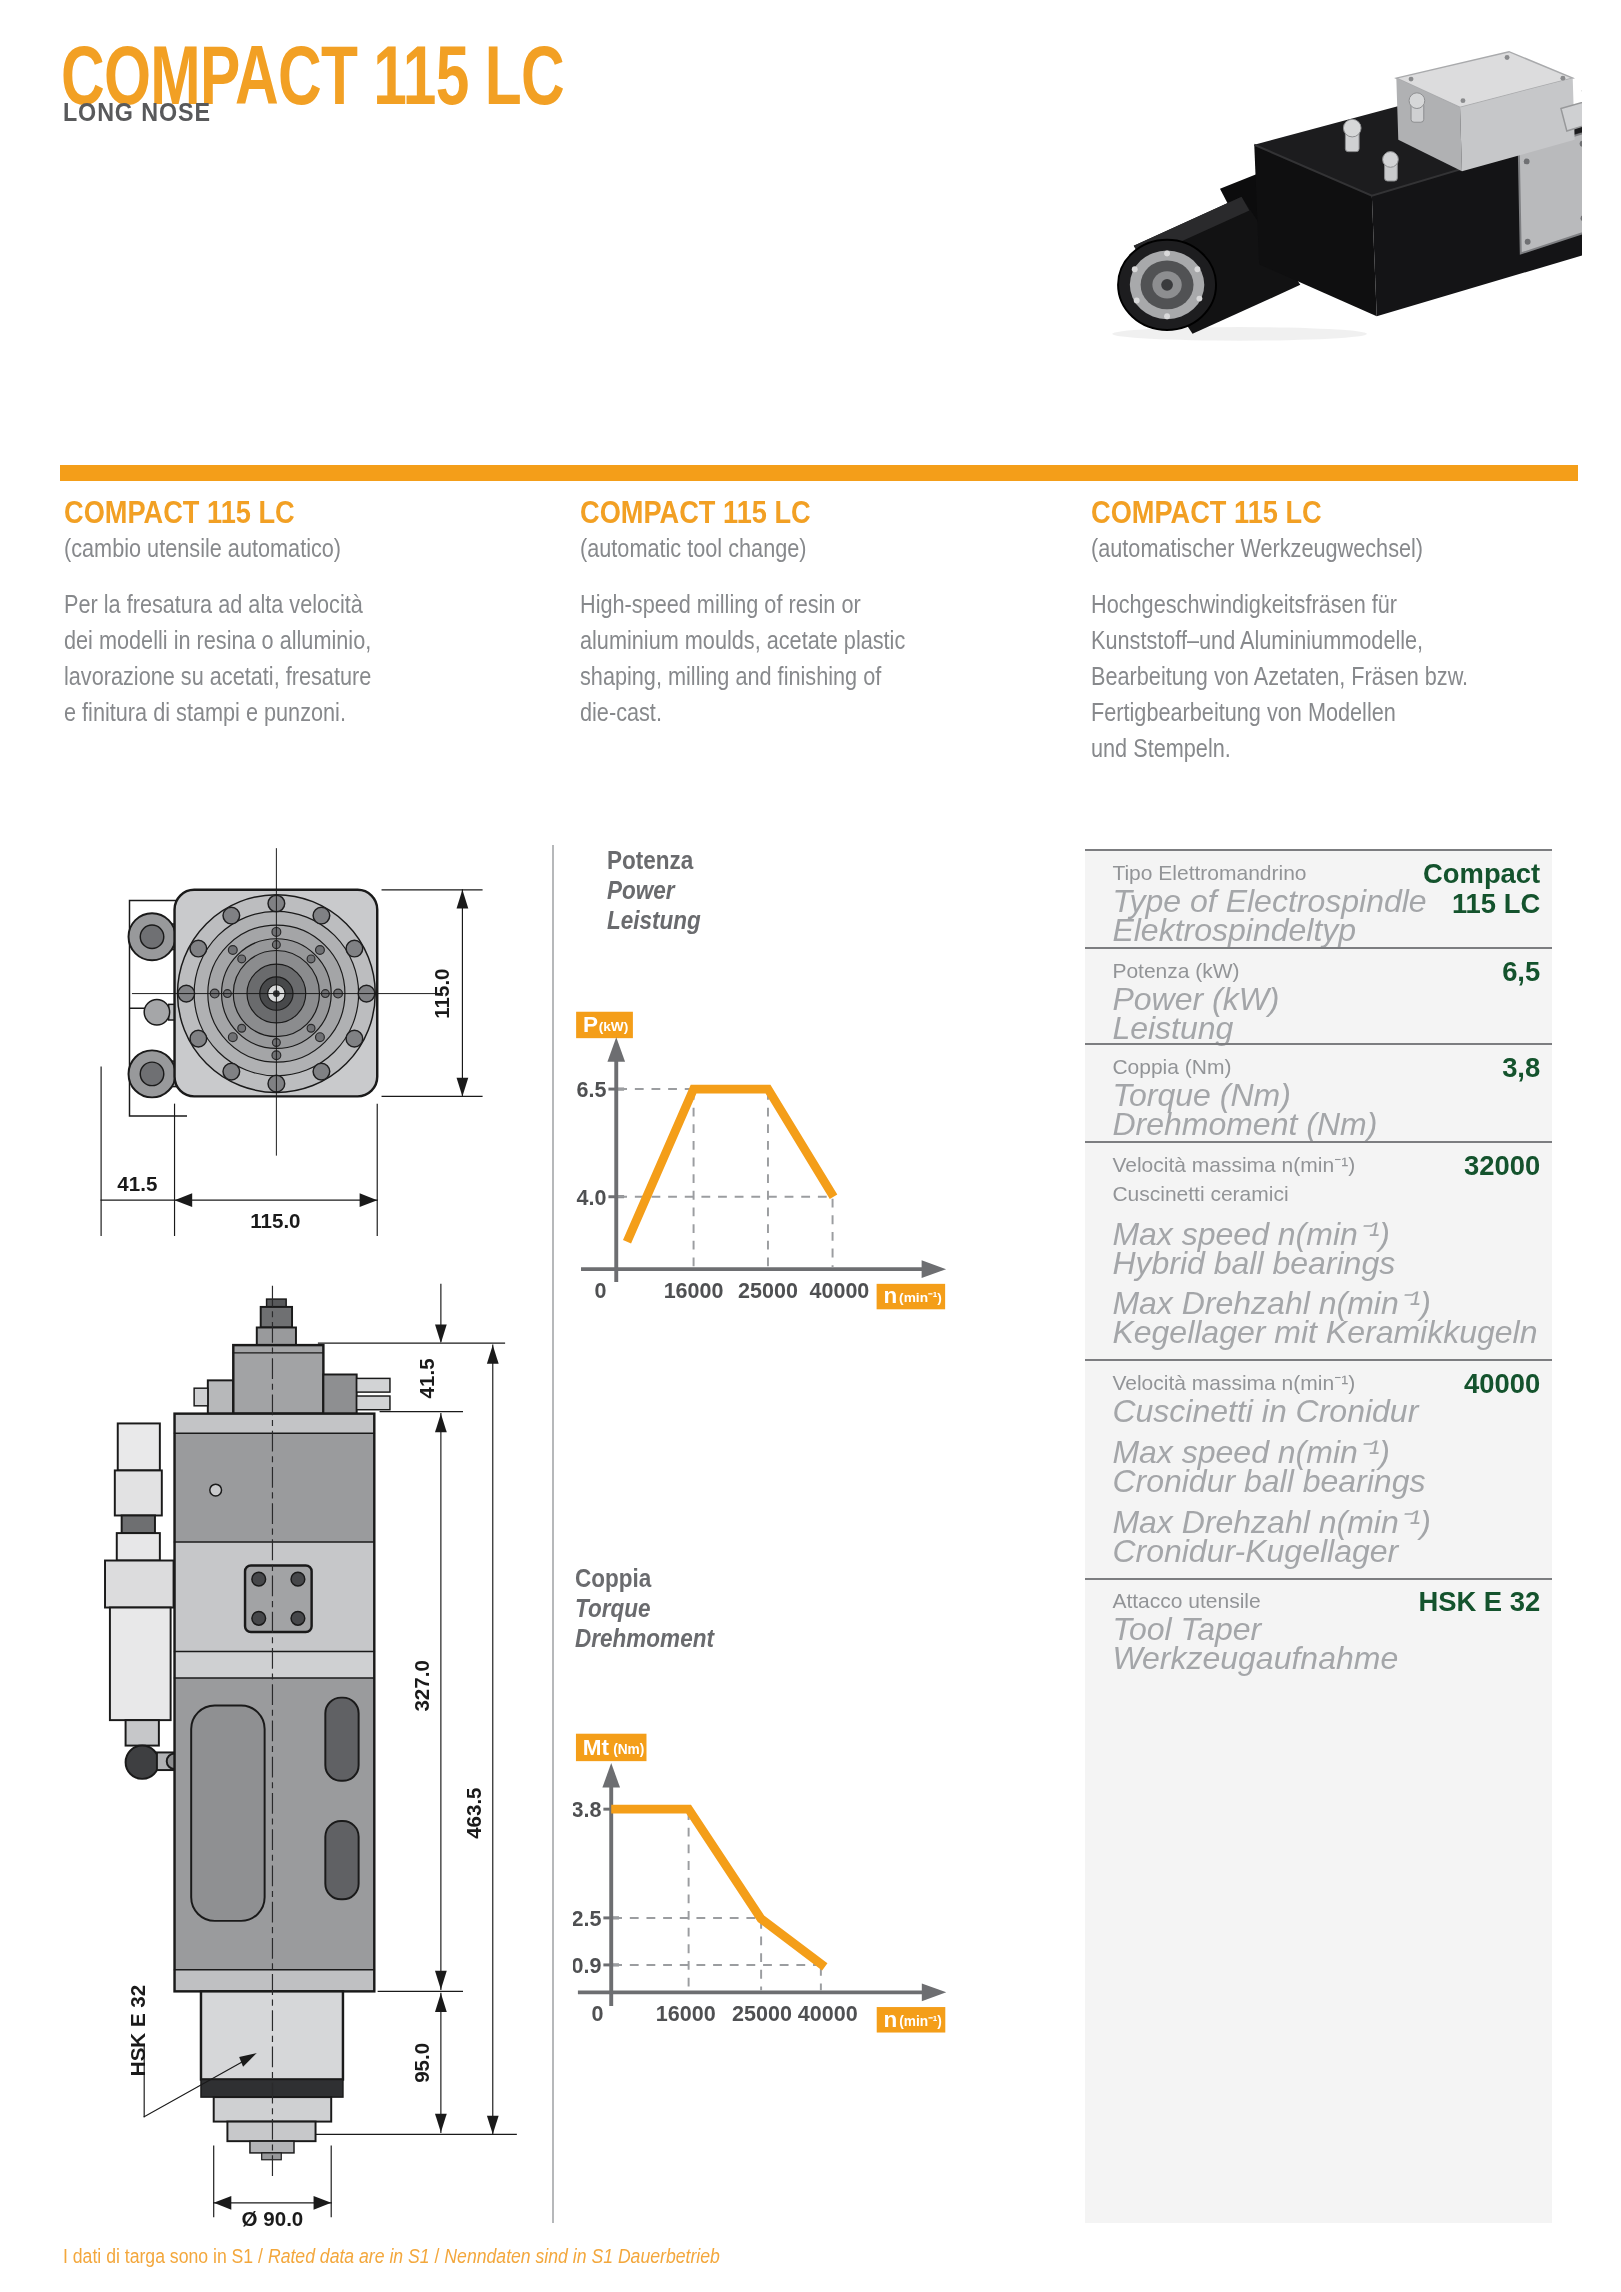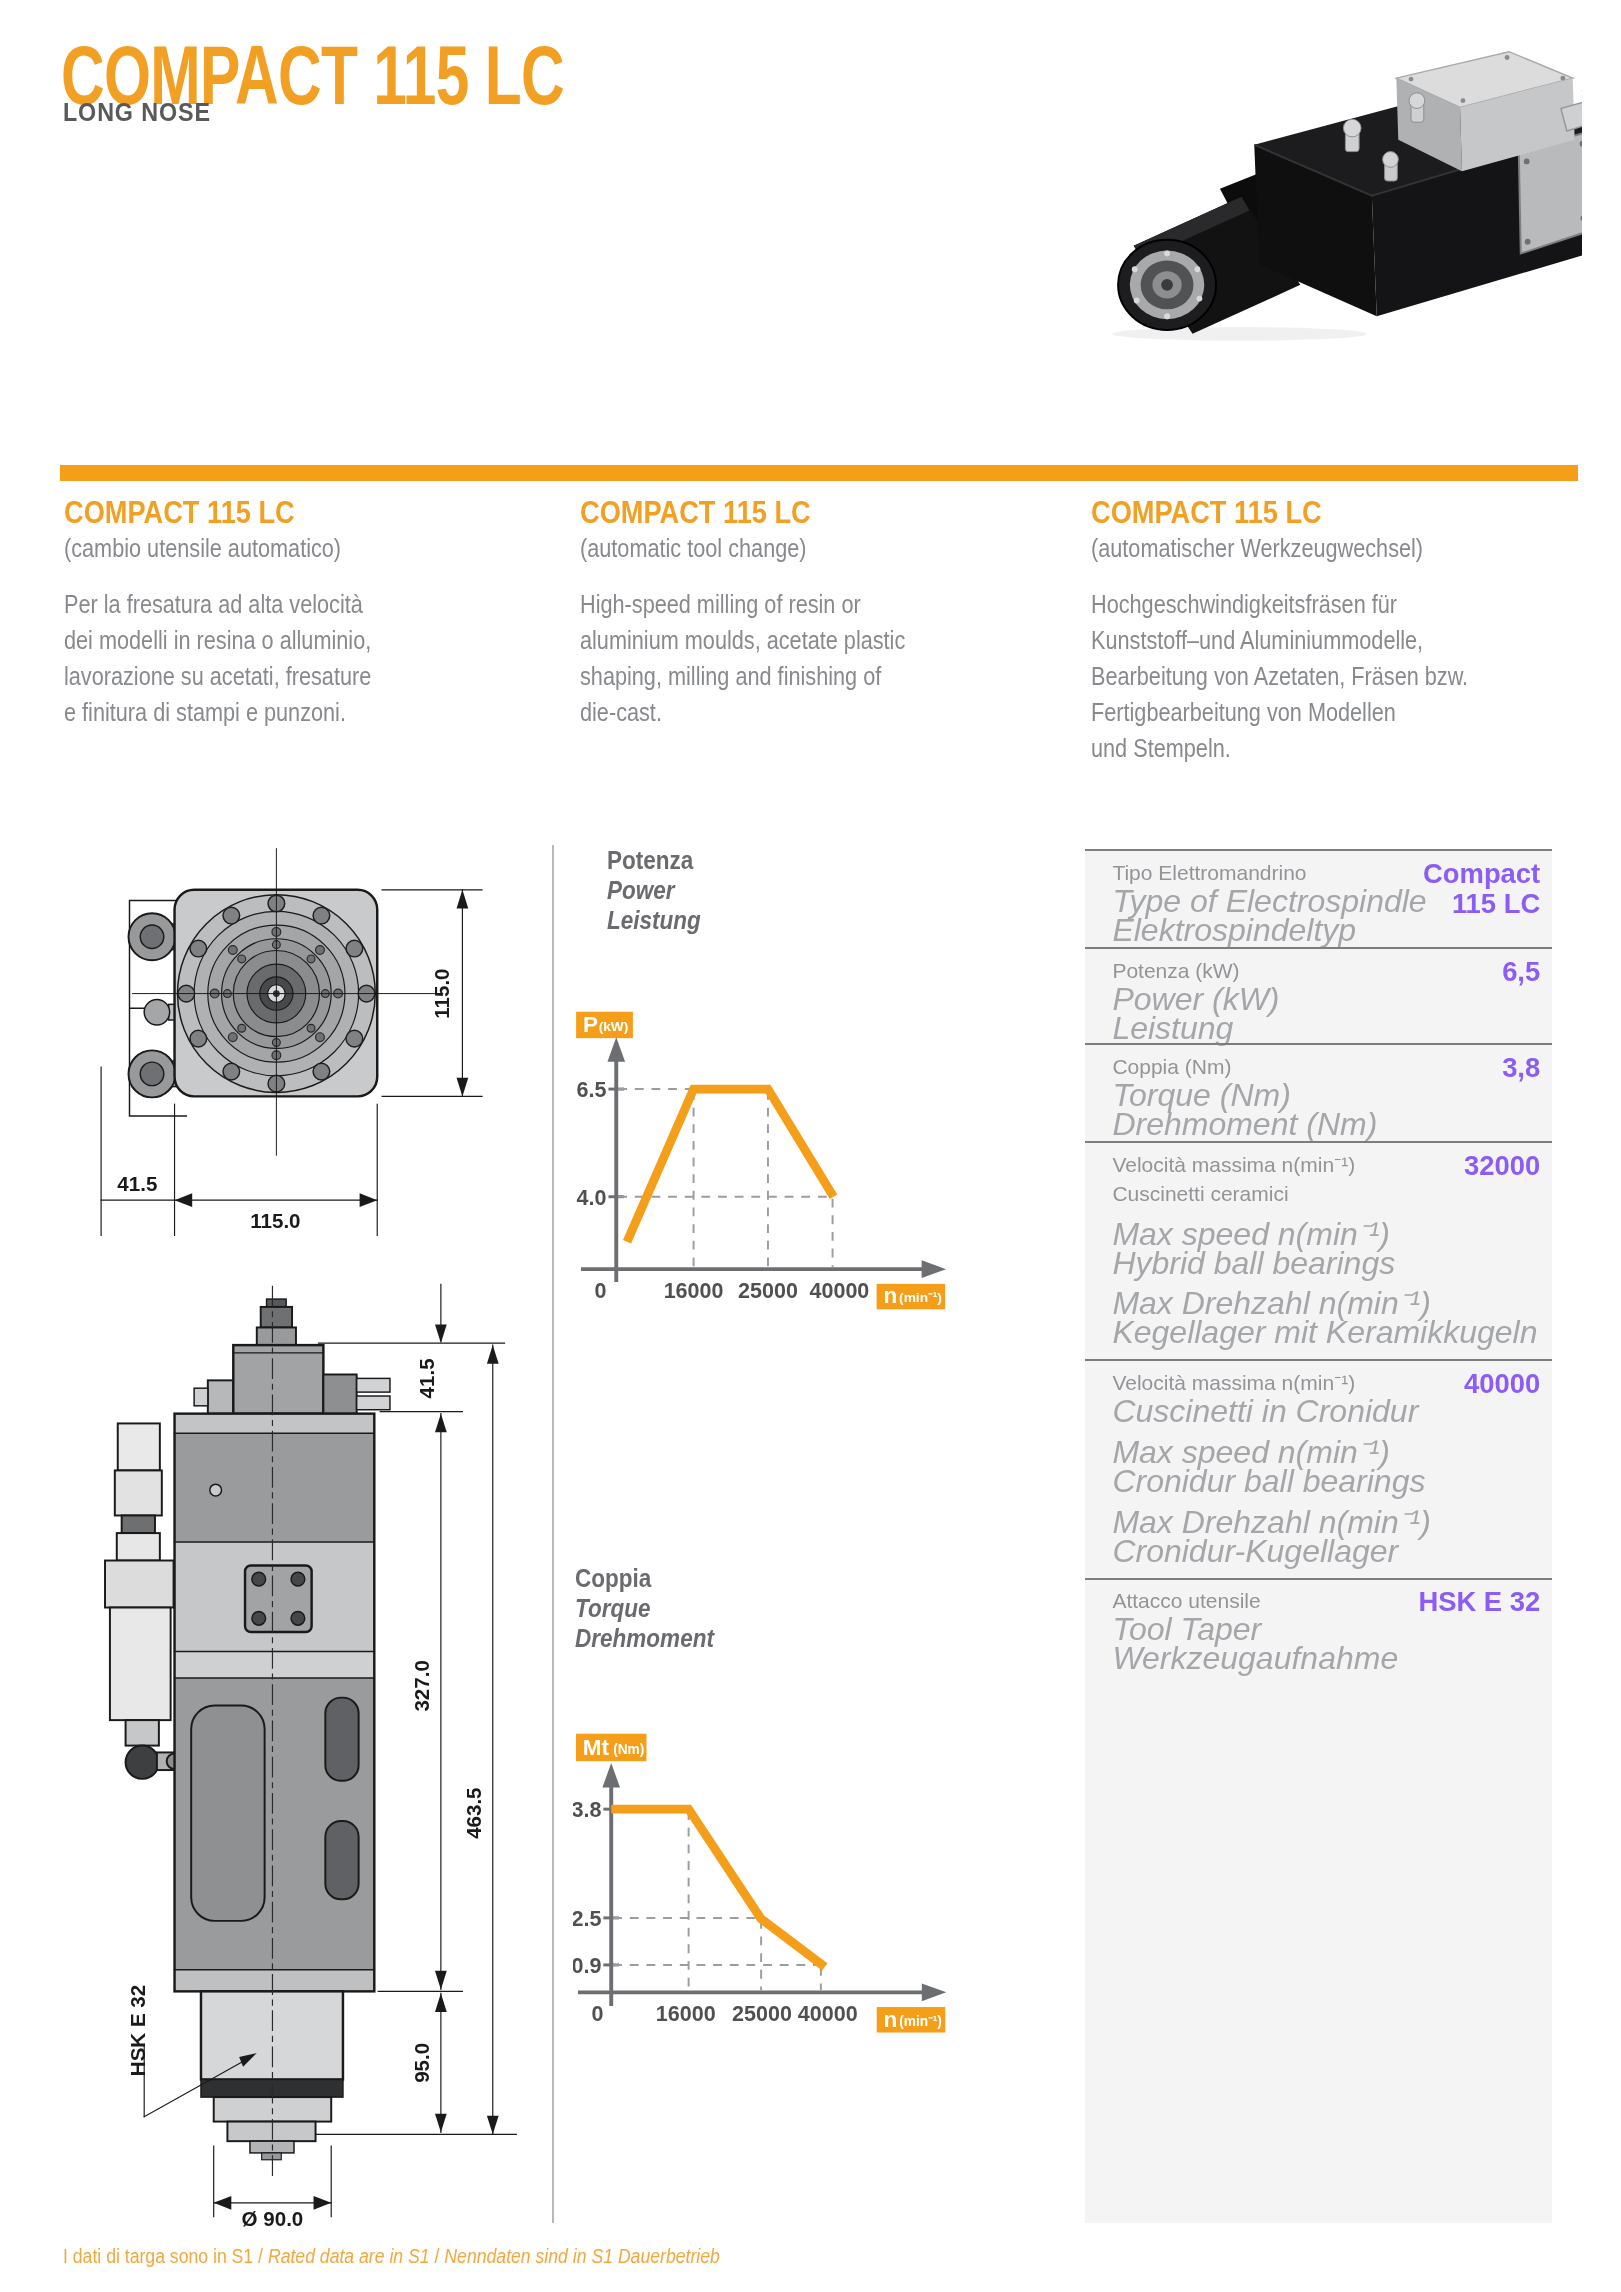--- a/index.html
+++ b/index.html
@@ -54,21 +54,21 @@
   
   .spec-table {
     left:1085px; top:849px; width:467px; height:1374px; background:#F4F4F4;
   }
   .spec-row { position:relative; border-top:2px solid #7C7D80; padding:6.9px 11.8px 0 27.4px; }
   .tl  { font-size:21px; line-height:29px; color:#929497; white-space:nowrap; }
   .tli { font-size:32px; line-height:29px; color:#A4A6A9; font-style:italic; white-space:nowrap; }
   .lang-group { margin-bottom:11.8px; }
   .row-value {
     position:absolute; top:7.8px; right:11.8px; text-align:right;
-    font-size:27.4px; font-weight:bold; color:#8b5cf6; line-height:30px; white-space:nowrap;
+    font-size:27.4px; font-weight:bold; color:#14532d; line-height:30px; white-space:nowrap;
   }
   .row-value .vi { font-style:italic; }
 
   
   .footer-note { left:63px; top:2245px; font-size:19.6px; color:#F3A73C; white-space:nowrap;
     transform:scaleX(0.9); transform-origin:left top; }
   .footer-note .fi { font-style:italic; }
 </style>
 </head>
 <body>

